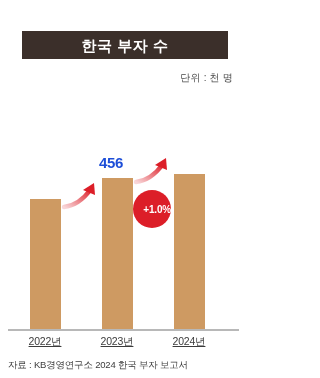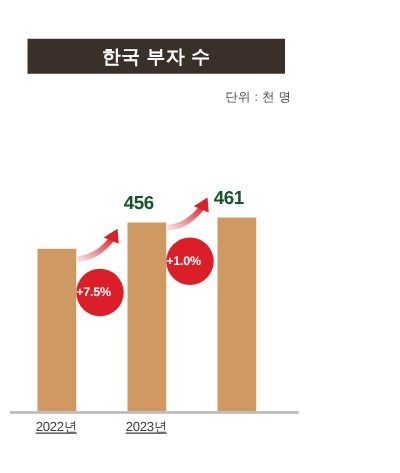--- a/index.html
+++ b/index.html
@@ -71,33 +71,33 @@
     bottom: 2px;
     width: 31px;
     background: #ce9a62;
   }
   .bar-value {
     position: absolute;
     width: 48px;
     text-align: center;
     font-size: 15px;
     font-weight: bold;
-    color: #14532d;
+    color: #1d4ed8;
     letter-spacing: -0.3px;
   }
 
   
   .badge {
     position: absolute;
     border-radius: 50%;
     background: #dc1e28;
     color: #ffffff;
     display: flex;
     align-items: center;
-    justify-content: flex-start;
+    justify-content: flex-end;
     font-size: 10px;
     font-weight: bold;
     letter-spacing: -0.2px;
   }
   .arrow {
     position: absolute;
   }
 
   
   .xlabels {
@@ -135,40 +135,36 @@
 
   <div class="title-banner">
     <span class="title-text">한국 부자 수</span>
   </div>
 
   <div class="unit-note">단위 : 천 명</div>
 
   <div class="plot">
 
     <div class="bar-value" style="left:87px; top:75px;">456</div>
-    <div class="bar-value" style="left:159px; top:71px;">461</div>
 
     <div class="bar" style="left:30px; height:130px;"></div>
     <div class="bar" style="left:102px; height:151px;"></div>
     <div class="bar" style="left:174px; height:155px;"></div>
 
     <svg class="arrow" style="left:61px; top:100px;" width="40" height="32" viewBox="0 0 40 32">
       <defs>
         <linearGradient id="ag1" x1="0" y1="1" x2="1" y2="0">
           <stop offset="0%" stop-color="#dc1e28" stop-opacity="0.18"></stop>
           <stop offset="100%" stop-color="#dc1e28" stop-opacity="1"></stop>
         </linearGradient>
       </defs>
       <path d="M3,28 C12,27 22,21 30,10" stroke="url(#ag1)" stroke-width="4.5" fill="none" stroke-linecap="round"></path>
       <path d="M33,4 L34,16 L22,11 Z" fill="#dc1e28"></path>
     </svg>
 
-    <div class="badge" style="left:61px; top:136px; width:38px; height:38px;">
-      <span>+7.5%</span>
-    </div>
 
     <svg class="arrow" style="left:133px; top:75px;" width="40" height="32" viewBox="0 0 40 32">
       <defs>
         <linearGradient id="ag2" x1="0" y1="1" x2="1" y2="0">
           <stop offset="0%" stop-color="#dc1e28" stop-opacity="0.18"></stop>
           <stop offset="100%" stop-color="#dc1e28" stop-opacity="1"></stop>
         </linearGradient>
       </defs>
       <path d="M3,28 C12,27 22,21 30,10" stroke="url(#ag2)" stroke-width="4.5" fill="none" stroke-linecap="round"></path>
       <path d="M33,4 L34,16 L22,11 Z" fill="#dc1e28"></path>
@@ -177,16 +173,18 @@
     <div class="badge" style="left:133px; top:111px; width:38px; height:38px;">
       <span>+1.0%</span>
     </div>
 
     <div class="baseline"></div>
   </div>
 
   <div class="xlabels">
     <div class="xlabel" style="left:15px;">2022년</div>
     <div class="xlabel" style="left:87px;">2023년</div>
+    <div class="xlabel" style="left:159px;">2024년</div>
   </div>
 
+  <div class="source">자료 : KB경영연구소 2024 한국 부자 보고서</div>
 
 </div>
 
 </body></html>

